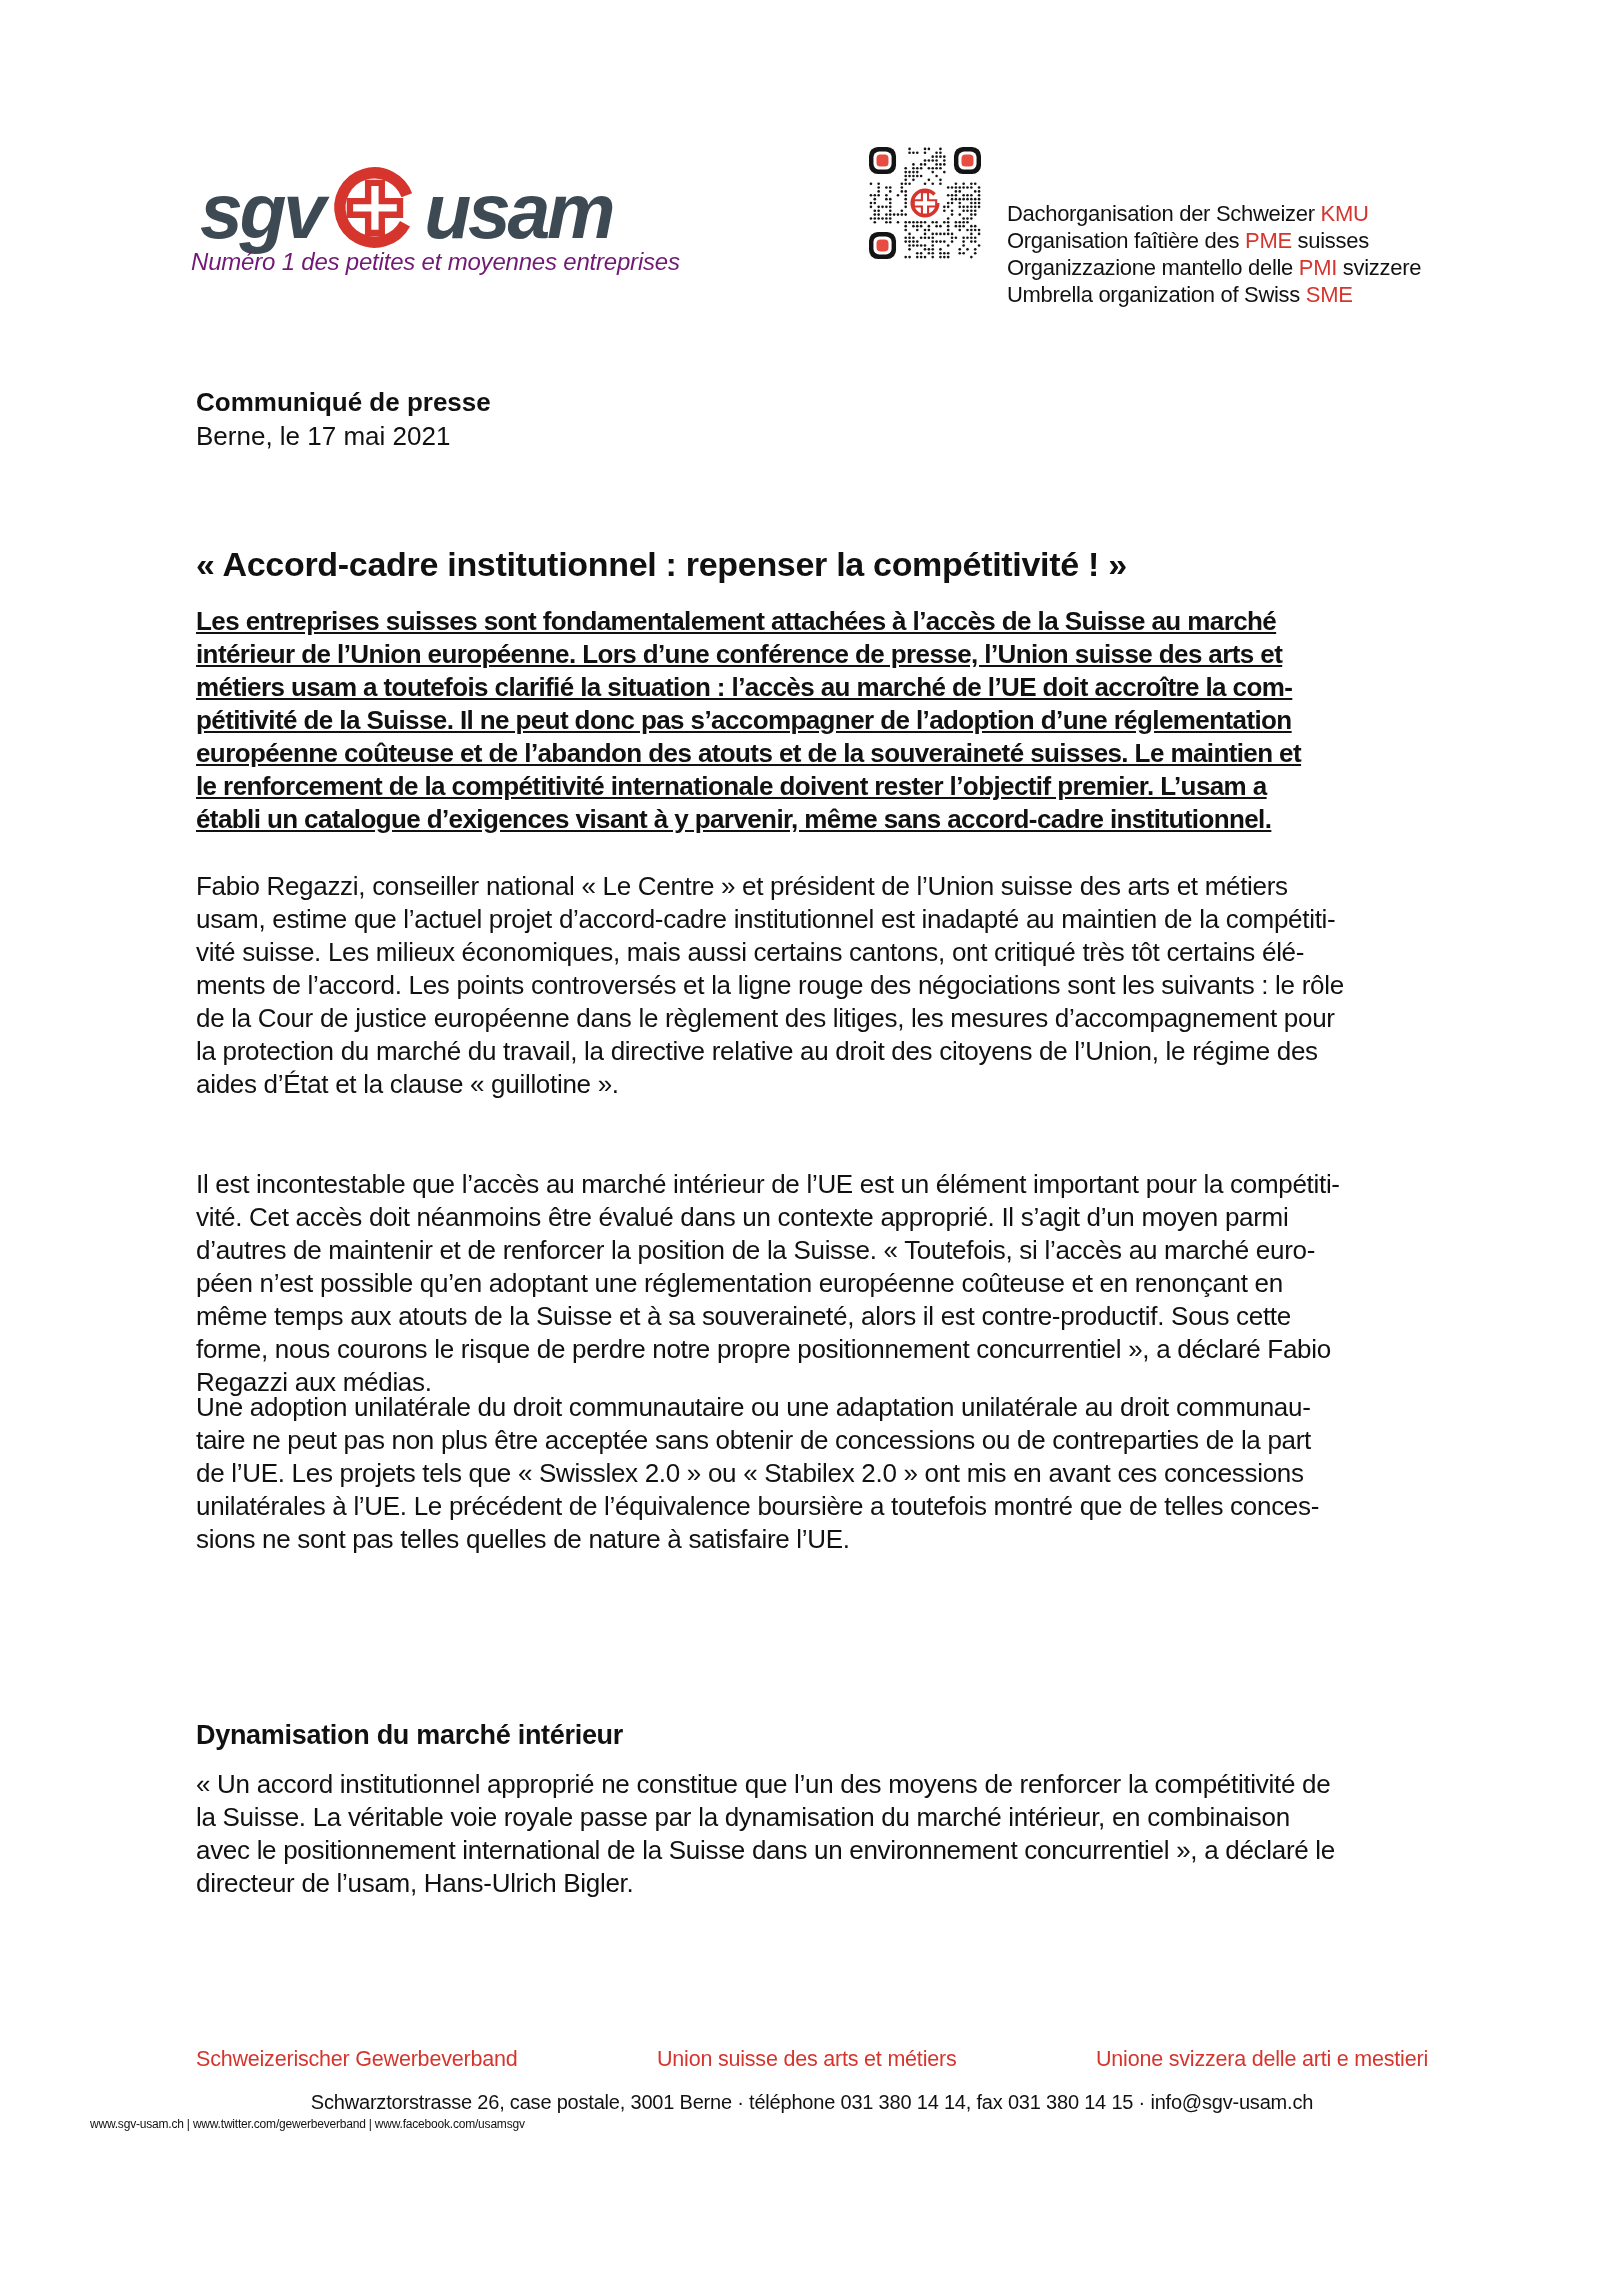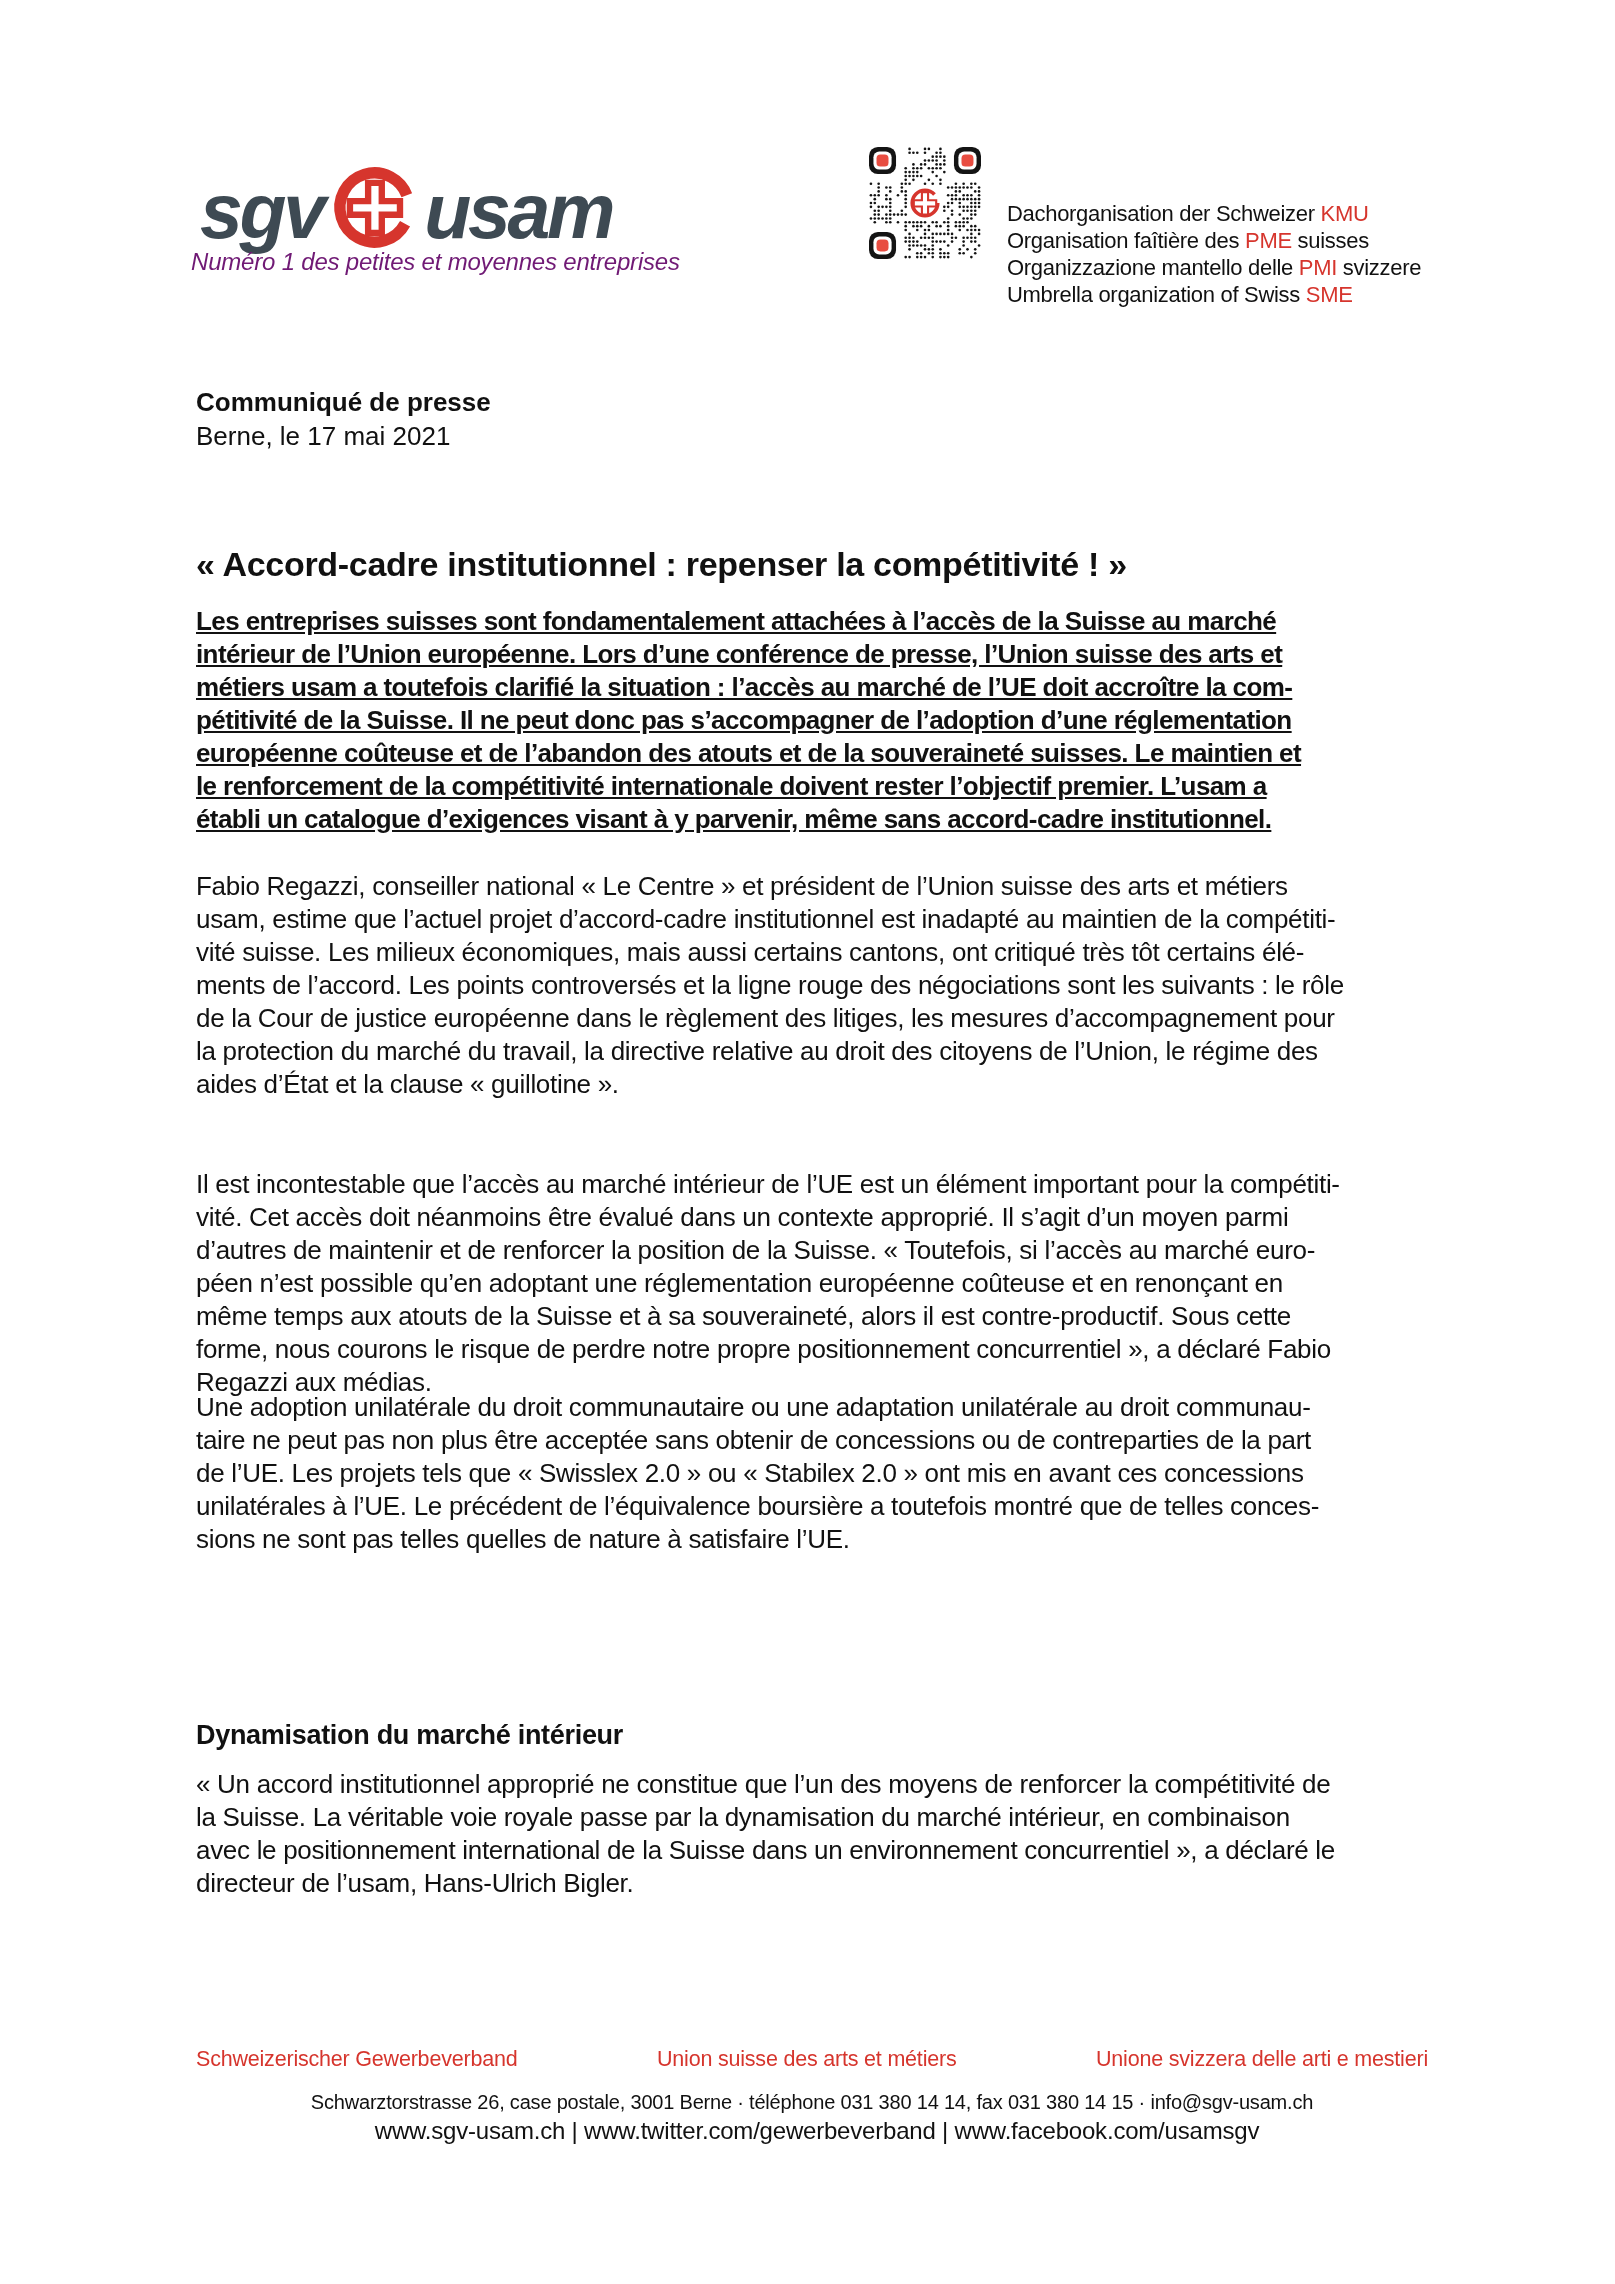--- a/index.html
+++ b/index.html
@@ -61,22 +61,22 @@
   .footer-orgs{
     position:absolute;left:196px;top:2047px;width:1232px;
     display:flex;justify-content:space-between;
     font-size:21.5px;color:var(--brand-red,#d6352d);letter-spacing:-0.2px;
   }
   .footer-address{
     position:absolute;left:95px;top:2091px;width:1434px;
     text-align:center;font-size:20px;letter-spacing:-0.2px;
   }
   .footer-links{
-    position:absolute;left:100px;top:2117px;width:1434px;
-    text-align:center;font-size:24px;letter-spacing:-0.2px;
+    position:absolute;left:90px;top:2117px;width:1434px;
+    text-align:left;font-size:12px;letter-spacing:-0.2px;
   }
 </style>
 </head>
 <body>
 
 <div class="page" style="--brand-red: #d6352d; --brand-dark: #3e4a53; color: rgb(17, 17, 17);">
 
   <div class="logo-row">
     <span class="logo-word">sgv</span>
     <svg class="logo-mark" viewBox="0 0 100 100" aria-hidden="true">

